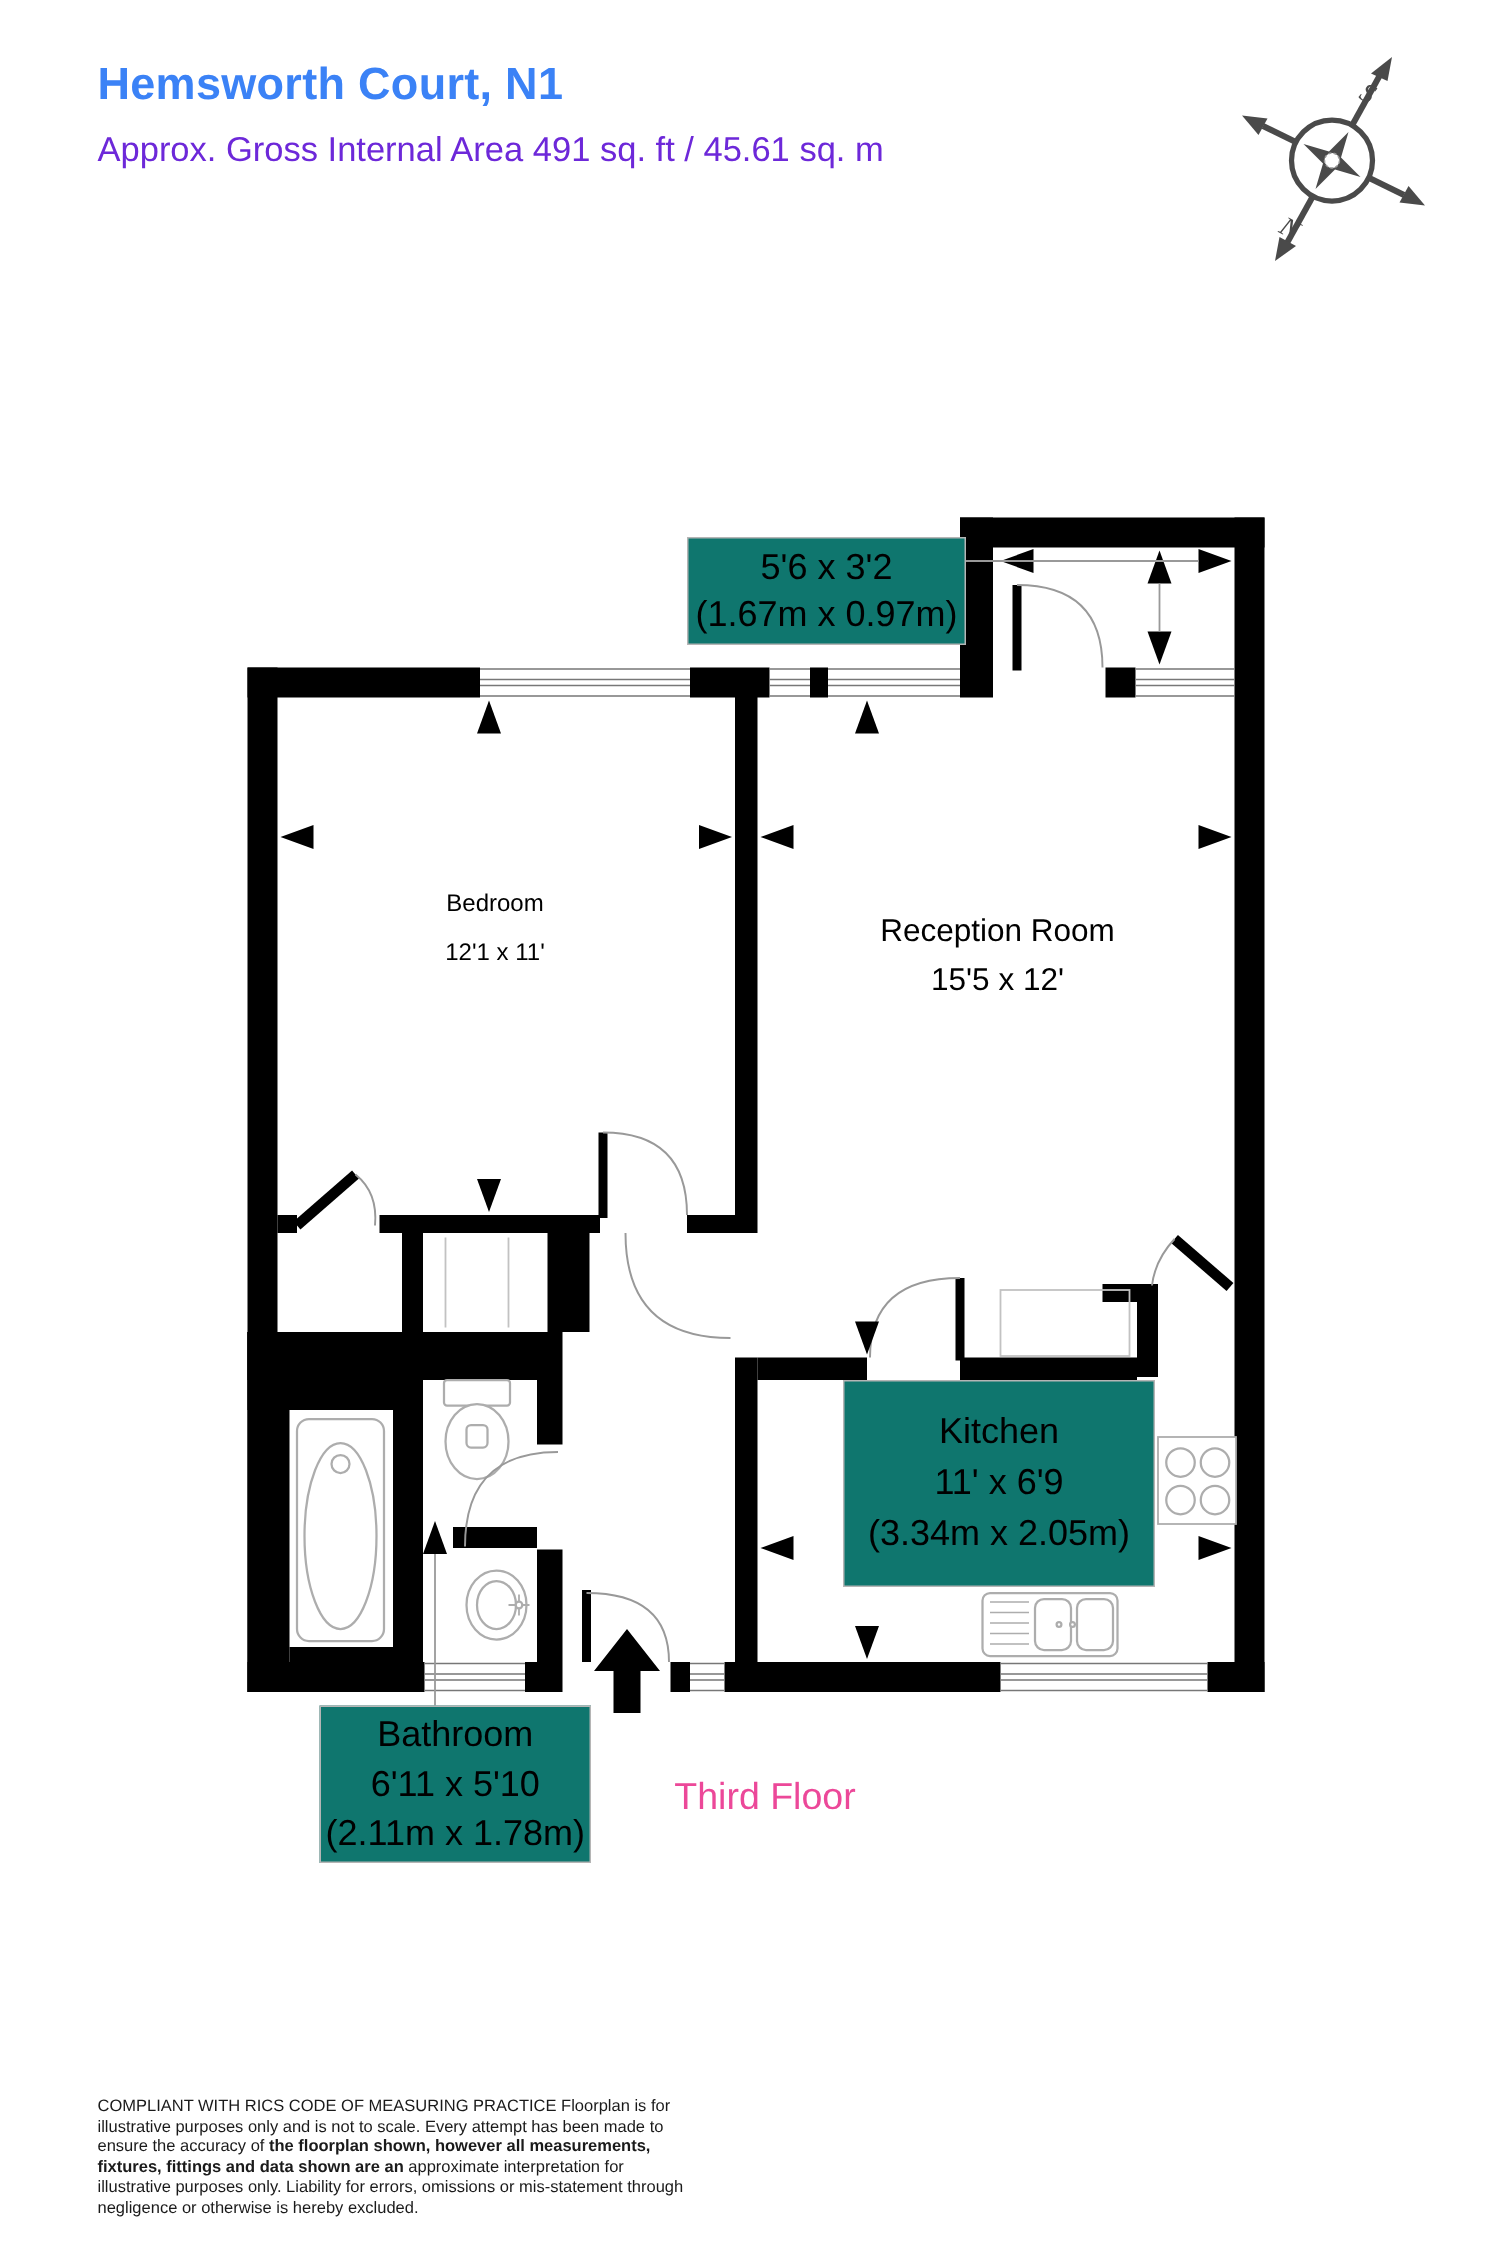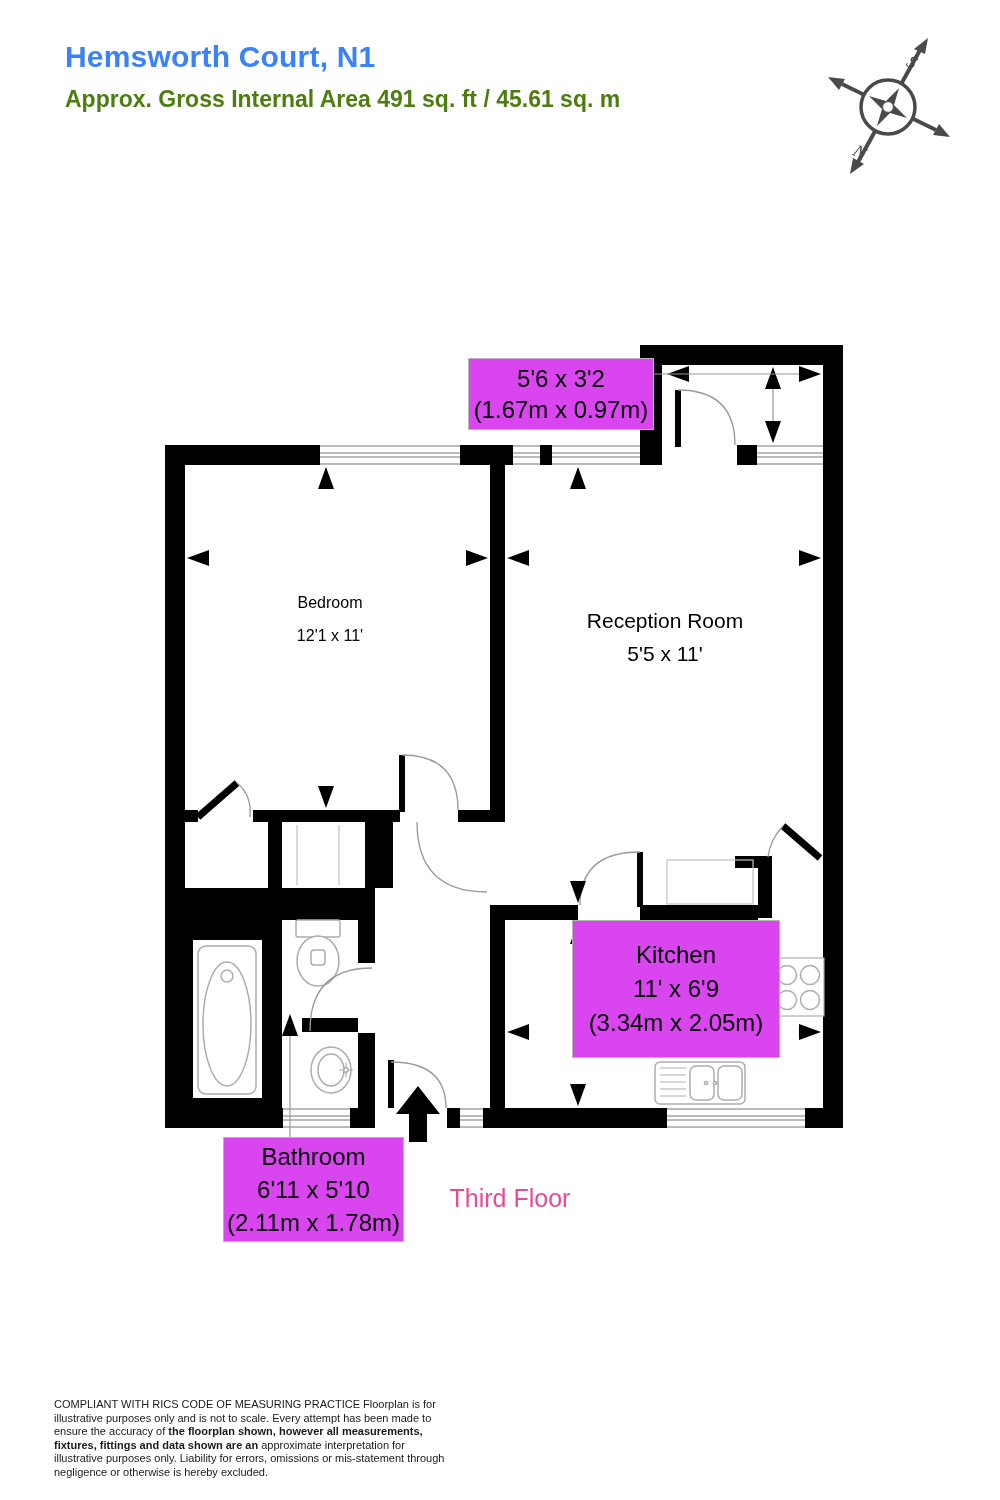--- a/index.html
+++ b/index.html
@@ -6,36 +6,36 @@
   .sheet{
     position:relative;width:1000px;height:1500px;background:#ffffff;
     font-family:"Liberation Sans",sans-serif;color:#111;overflow:hidden;
   }
   .plan-svg{position:absolute;left:0;top:0;width:1000px;height:1500px;}
   .title{
     position:absolute;left:65px;top:40px;font-size:30px;font-weight:700;
     letter-spacing:0.2px;color:#3b82f6;
   }
   .subtitle{
-    position:absolute;left:65px;top:86px;font-size:23px;font-weight:700;color:#4d7c0f;
+    position:absolute;left:65px;top:86px;font-size:23px;font-weight:400;color:#6d28d9;
   }
   .room-label{position:absolute;text-align:center;font-size:24px;line-height:33px;color:#000;}
   .boxed{
-    background:#d946ef;border:1px solid #b5b5b5;display:flex;flex-direction:column;
-    align-items:center;justify-content:center;margin-left:10px;
+    background:#0f766e;border:1px solid #b5b5b5;display:flex;flex-direction:column;
+    align-items:center;justify-content:center;
   }
   .bedroom-label{left:210px;top:586px;width:240px;font-size:16px;}
   .reception-label{left:535px;top:604px;width:260px;font-size:21px;text-align:center;}
   .balcony-label{left:458px;top:358px;width:184px;height:70px;line-height:31px;}
   .kitchen-label{left:562px;top:920px;width:206px;height:136px;line-height:34px;justify-content:center;}
   .bathroom-label{left:213px;top:1137px;width:179px;height:103px;line-height:33px;}
   .floor-label{position:absolute;left:435px;top:1184px;width:150px;text-align:center;
     font-size:25px;color:#ec4899;}
   .disclaimer{
-    position:absolute;left:54px;top:1398px;width:394px;font-size:11px;
+    position:absolute;left:65px;top:1398px;width:394px;font-size:11px;
     line-height:13.6px;color:#1a1a1a;text-align:left;
   }
   .disclaimer .b{font-weight:700;}
 </style>
 </head>
 <body>
 
 <div class="sheet">
 
   <div class="title">Hemsworth Court, N1</div>
@@ -239,21 +239,21 @@
     <div>(1.67m x 0.97m)</div>
   </div>
 
   <div class="room-label bedroom-label">
     <div>Bedroom</div>
     <div>12'1 x 11'</div>
   </div>
 
   <div class="room-label reception-label">
     <div>Reception Room</div>
-    <div>5'5 x 11'</div>
+    <div>15'5 x 12'</div>
   </div>
 
   <div class="room-label boxed kitchen-label">
     <div>Kitchen</div>
     <div>11' x 6'9</div>
     <div>(3.34m x 2.05m)</div>
   </div>
 
   <div class="room-label boxed bathroom-label">
     <div>Bathroom</div>

